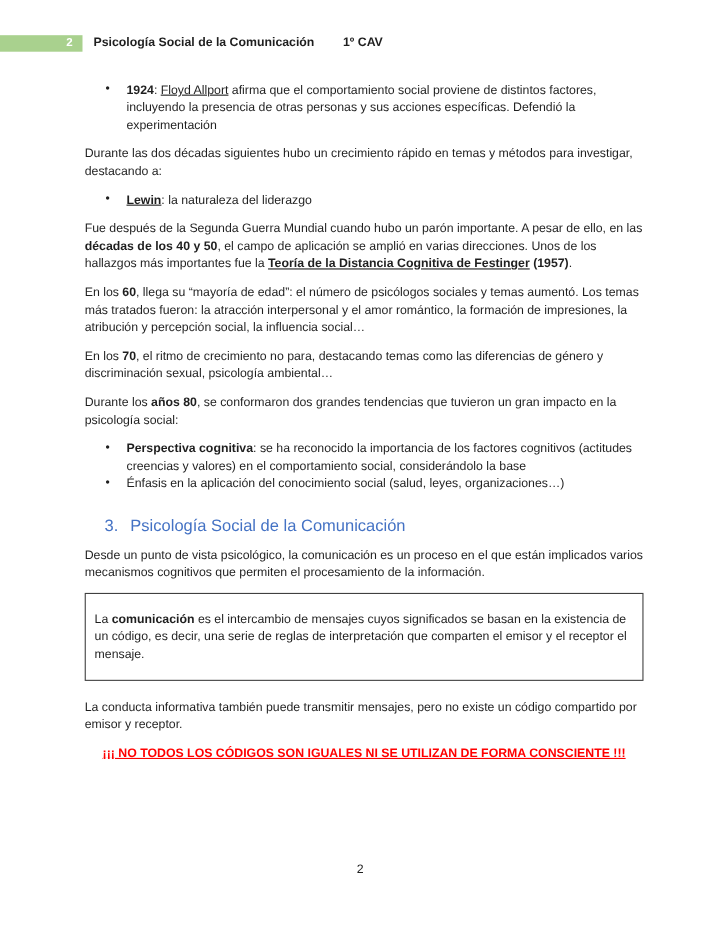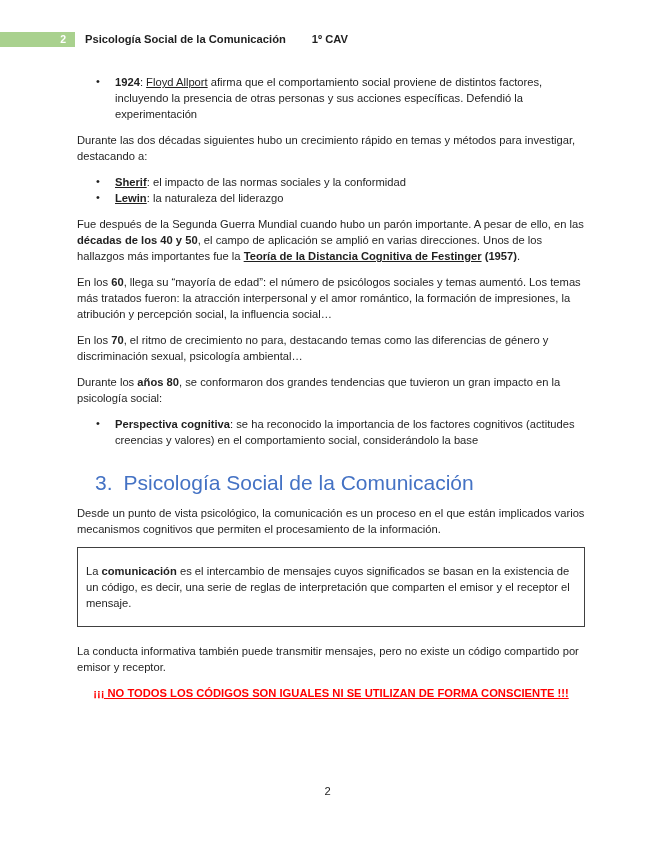--- a/index.html
+++ b/index.html
@@ -27,21 +27,21 @@
   .content{position:absolute;top:74px;left:77px;width:508px;}
   p{margin:0 0 10px;}
   ul{list-style:none;margin:0 0 10px;padding:0;}
   li{position:relative;padding-left:38px;}
   li::before{content:"\2022";position:absolute;left:19px;top:0;font-size:11px;}
   .b{font-weight:bold;}
   .u{text-decoration:underline;text-align:center;}
   .bu{font-weight:bold;text-decoration:underline;}
   .h2{
     margin:22px 0 8px;padding-left:18px;
-    color:#4472c4;font-size:21px;font-weight:normal;line-height:1.25;
+    color:#4472c4;font-size:15px;font-weight:normal;line-height:1.25;
   }
   .h2 .num{margin-right:11px;}
   .box{
     border:1px solid #404040;
     padding:15px 8px;
     margin:2px 0 16px;
   }
   .alert{
     text-align:center;color:#ff0000;
     font-weight:bold;text-decoration:underline;
@@ -62,34 +62,34 @@
 
   <div class="content">
 
     <ul>
       <li><span class="b">1924</span><span>: </span><span class="u">Floyd Allport</span><span> afirma que el comportamiento social proviene de distintos factores, incluyendo la presencia de otras personas y sus acciones específicas. Defendió la experimentación</span></li>
     </ul>
 
     <p>Durante las dos décadas siguientes hubo un crecimiento rápido en temas y métodos para investigar, destacando a:</p>
 
     <ul>
-      <li><span class="bu">Sherif</span><span>: el impacto de las normas sociales y la conformidad</span></li>
       <li><span class="bu">Lewin</span><span>: la naturaleza del liderazgo</span></li>
     </ul>
 
     <p><span>Fue después de la Segunda Guerra Mundial cuando hubo un parón importante. A pesar de ello, en las </span><span class="b">décadas de los 40 y 50</span><span>, el campo de aplicación se amplió en varias direcciones. Unos de los hallazgos más importantes fue la </span><span class="bu">Teoría de la Distancia Cognitiva de Festinger</span><span> </span><span class="b">(1957)</span><span>.</span></p>
 
     <p><span>En los </span><span class="b">60</span><span>, llega su “mayoría de edad”: el número de psicólogos sociales y temas aumentó. Los temas más tratados fueron: la atracción interpersonal y el amor romántico, la formación de impresiones, la atribución y percepción social, la influencia social…</span></p>
 
     <p><span>En los </span><span class="b">70</span><span>, el ritmo de crecimiento no para, destacando temas como las diferencias de género y discriminación sexual, psicología ambiental…</span></p>
 
     <p><span>Durante los </span><span class="b">años 80</span><span>, se conformaron dos grandes tendencias que tuvieron un gran impacto en la psicología social:</span></p>
 
     <ul>
       <li><span class="b">Perspectiva cognitiva</span><span>: se ha reconocido la importancia de los factores cognitivos (actitudes creencias y valores) en el comportamiento social, considerándolo la base</span></li>
+      <li><span>Énfasis en la aplicación del conocimiento social (salud, leyes, organizaciones…)</span></li>
     </ul>
 
 
     <h2 class="h2"><span class="num">3.</span><span>Psicología Social de la Comunicación</span></h2>
 
     <p>Desde un punto de vista psicológico, la comunicación es un proceso en el que están implicados varios mecanismos cognitivos que permiten el procesamiento de la información.</p>
 
     <div class="box"><span>La </span><span class="b">comunicación</span><span> es el intercambio de mensajes cuyos significados se basan en la existencia de un código, es decir, una serie de reglas de interpretación que comparten el emisor y el receptor el mensaje.</span></div>
 
     <p>La conducta informativa también puede transmitir mensajes, pero no existe un código compartido por emisor y receptor.</p>

